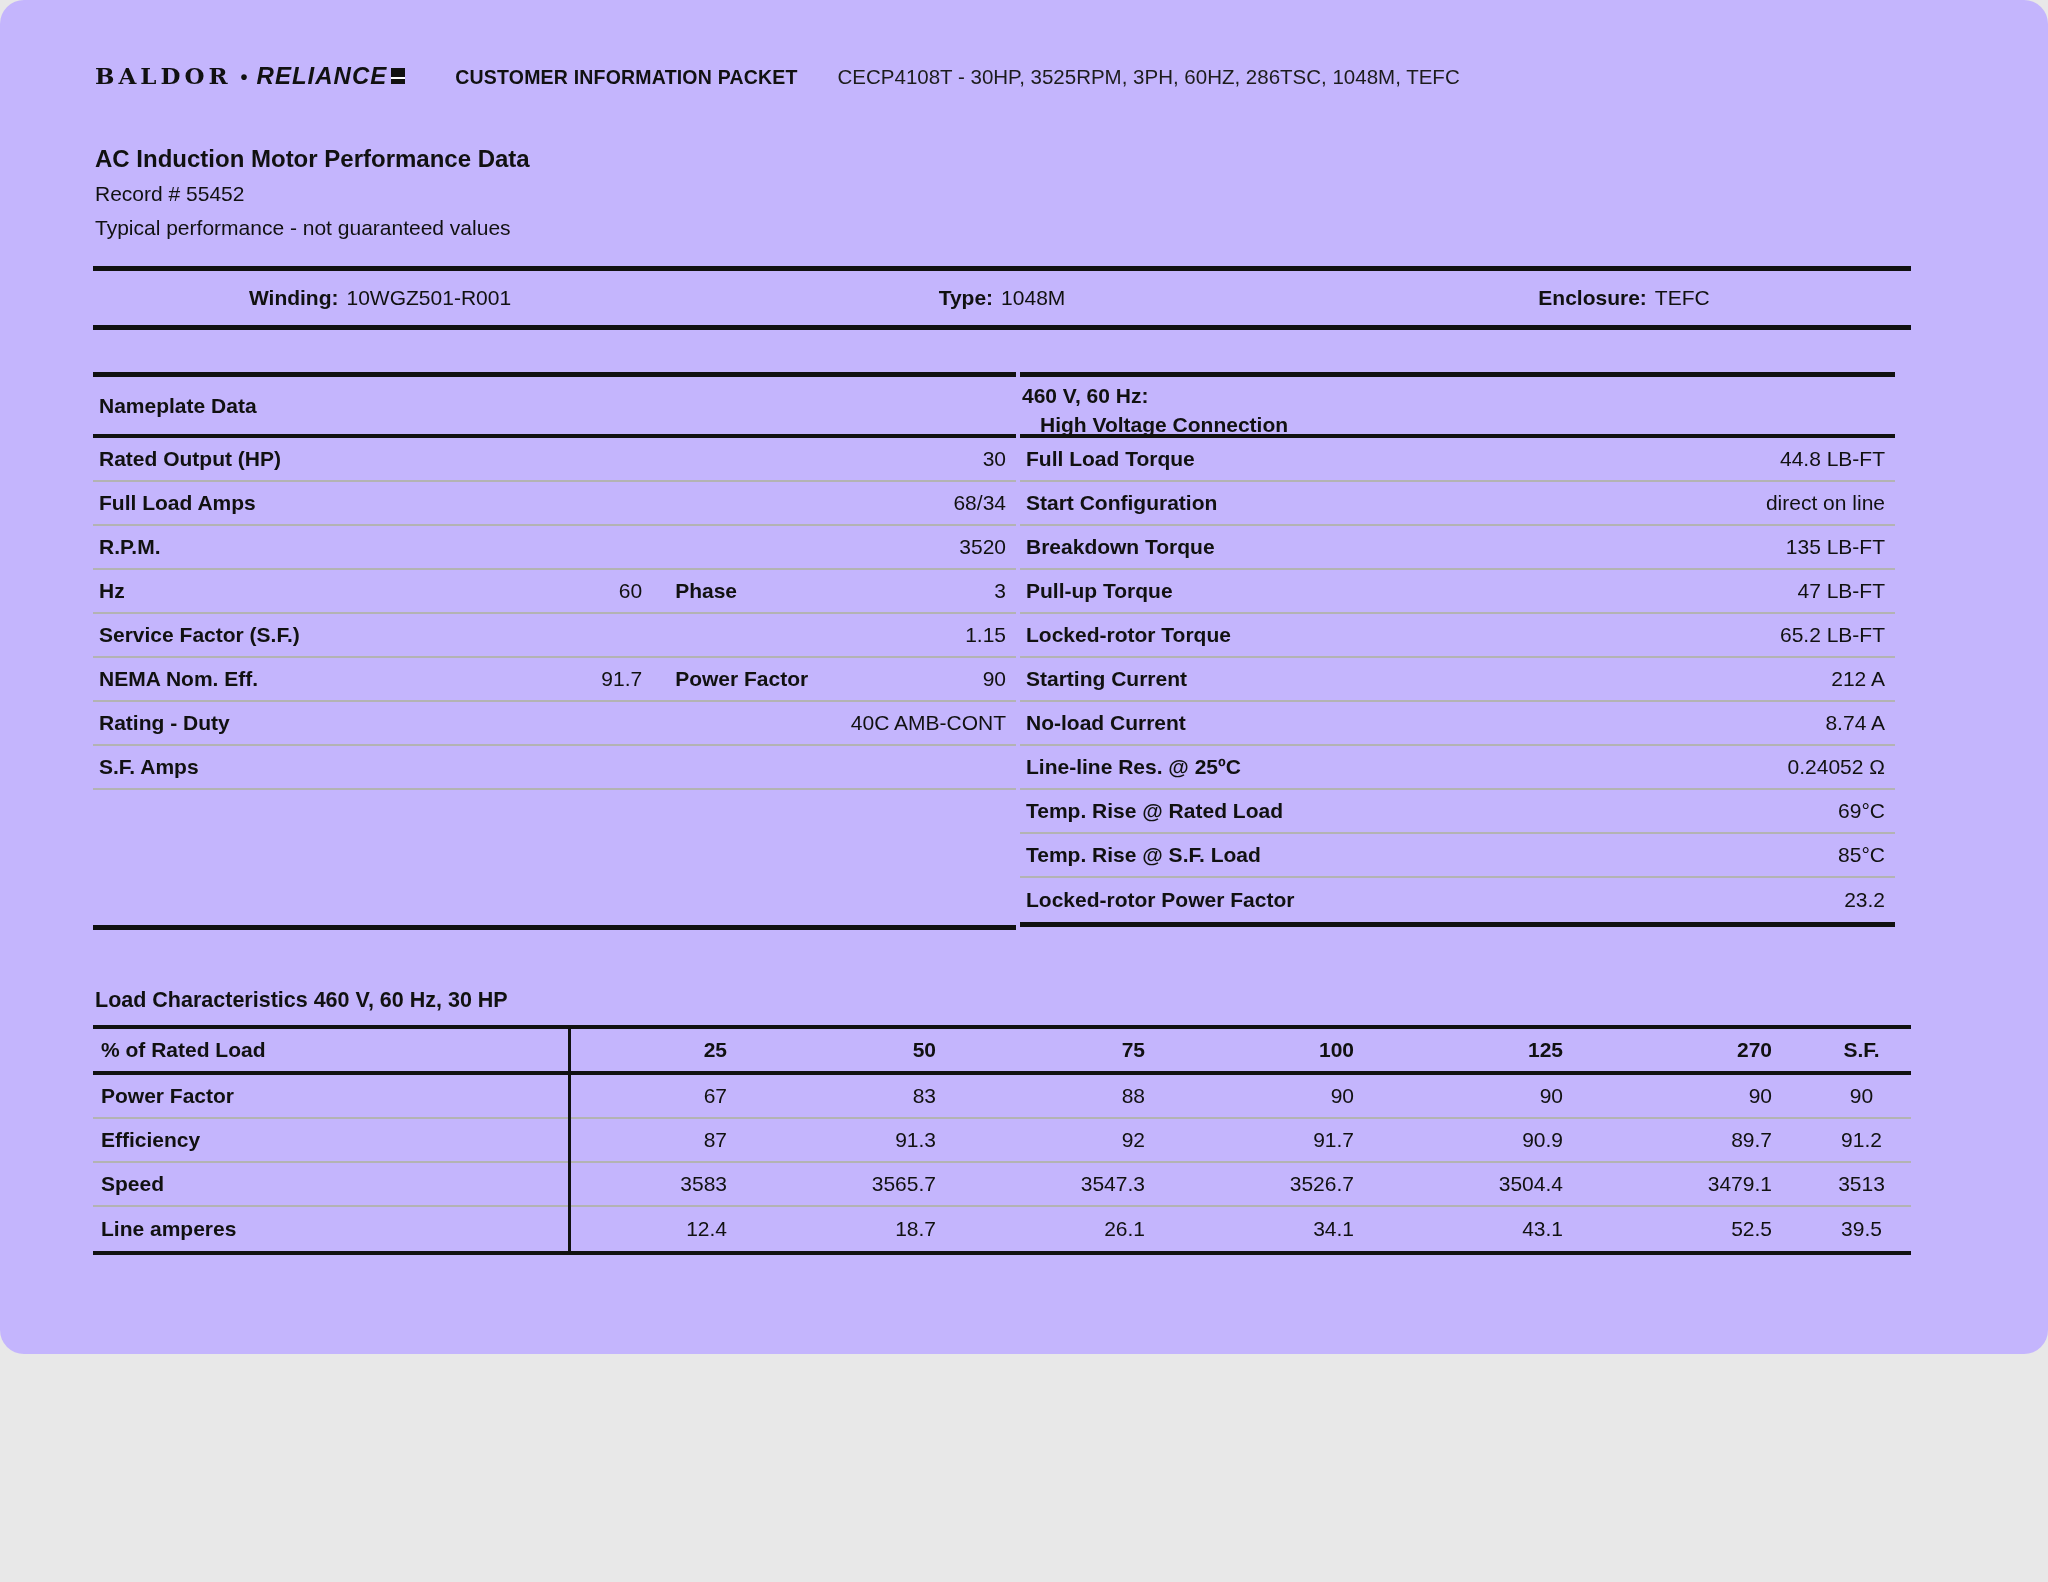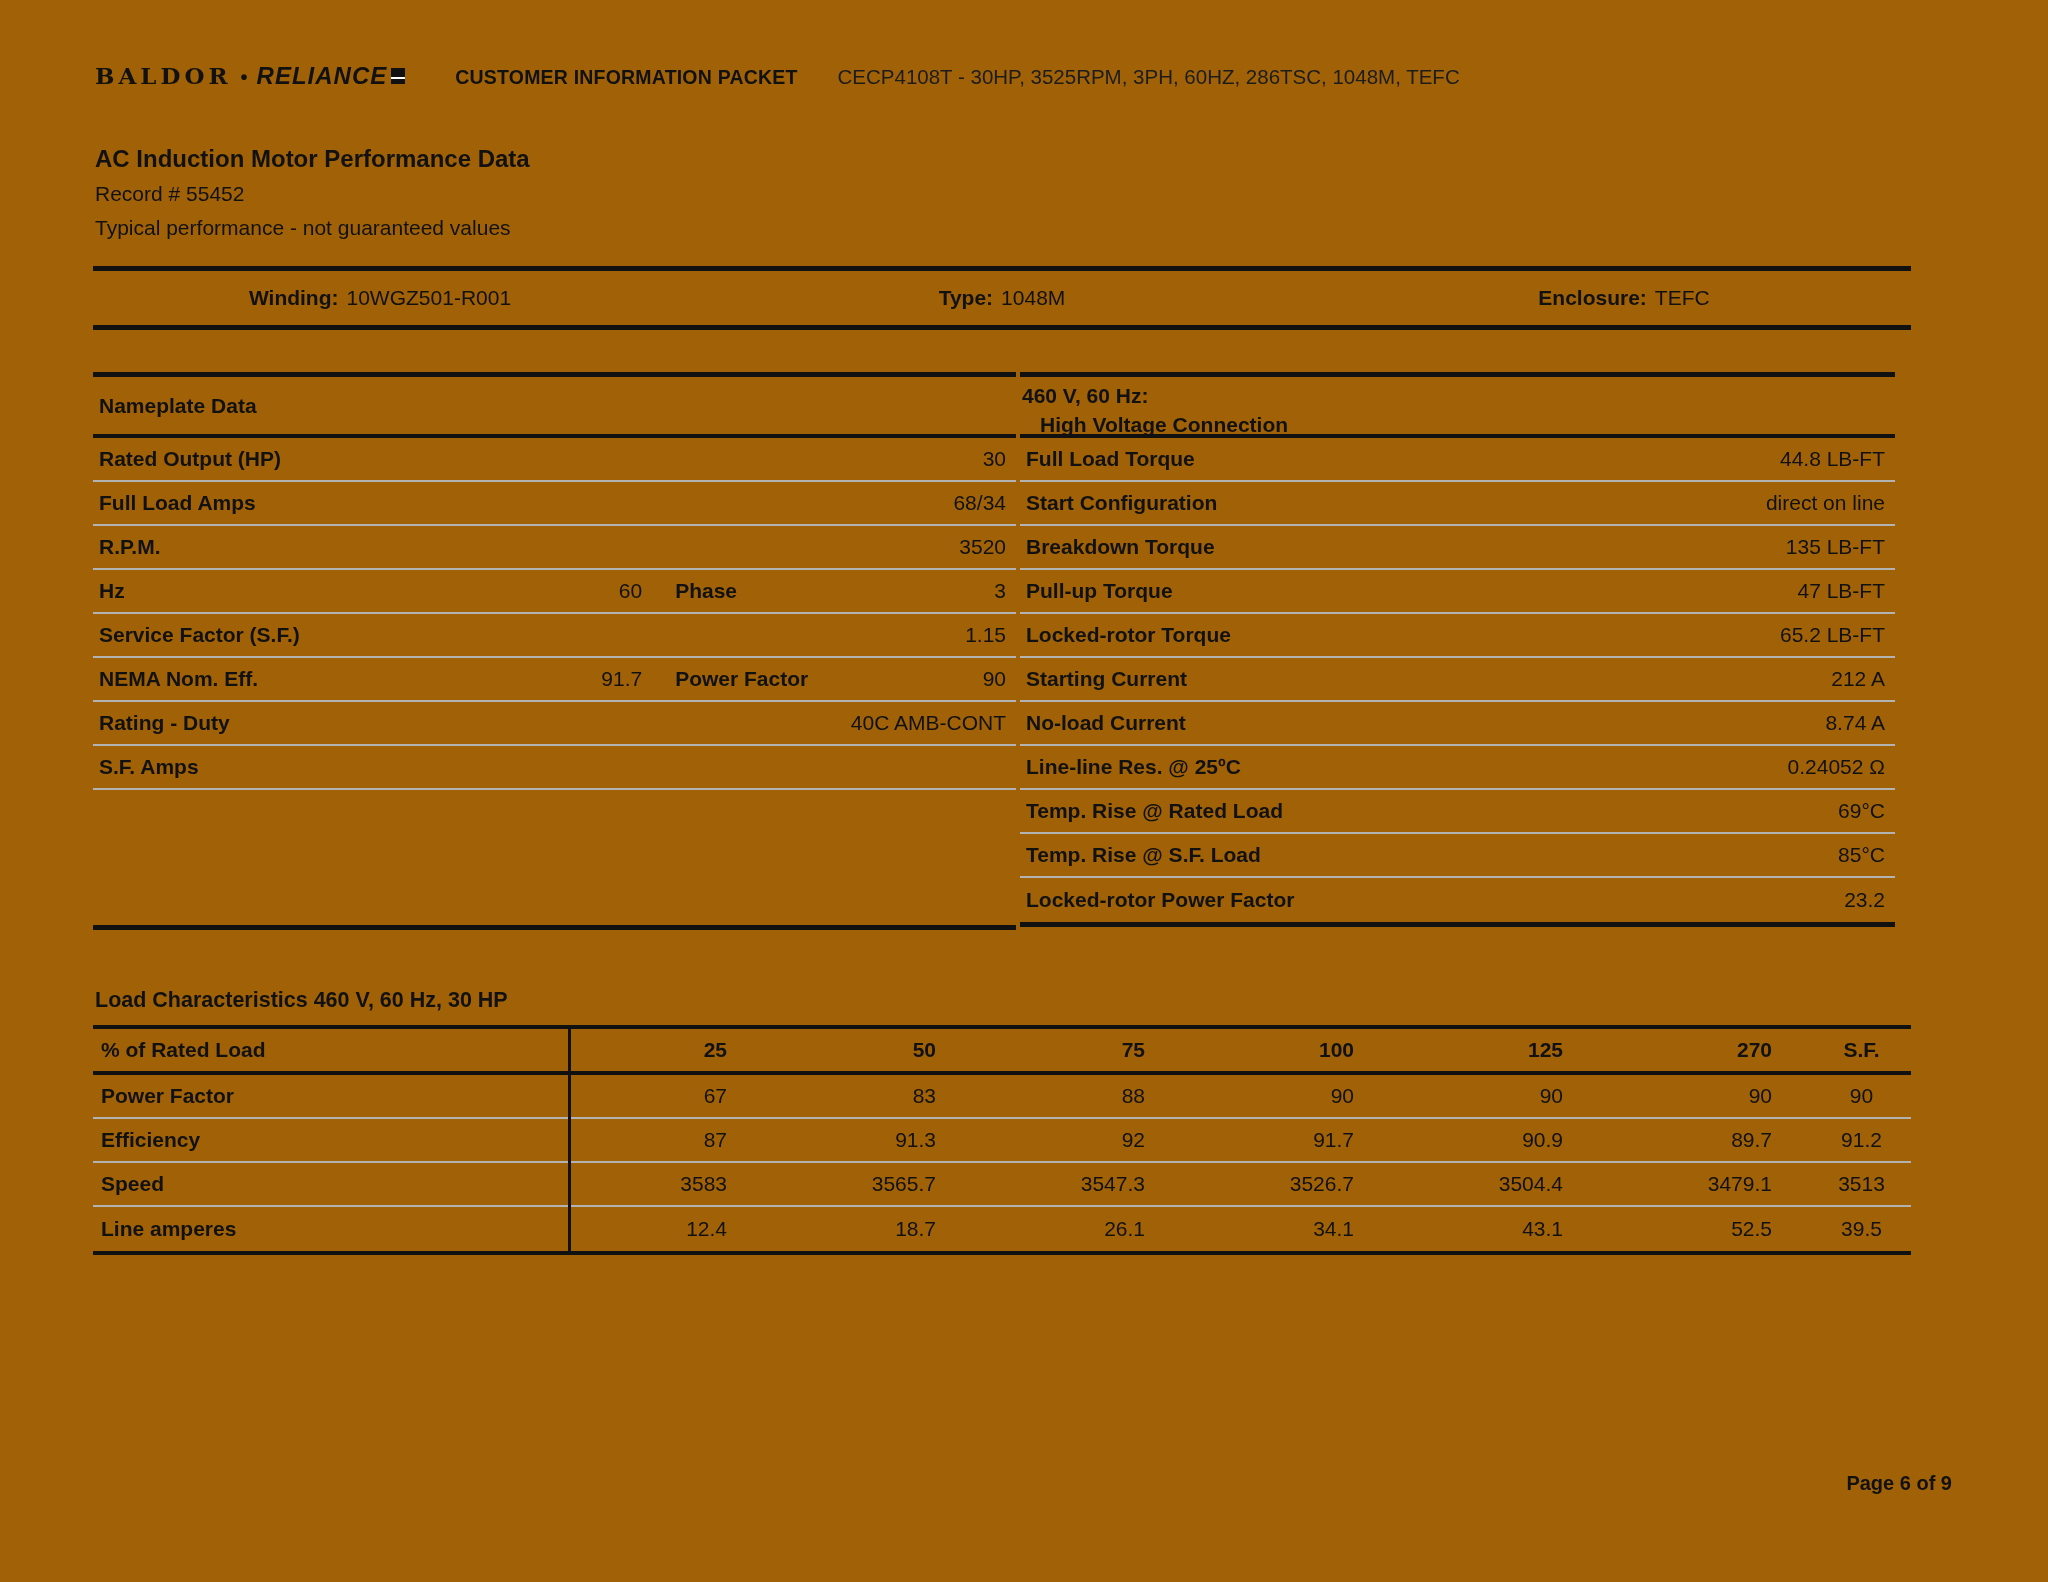--- a/index.html
+++ b/index.html
@@ -1,18 +1,18 @@
 <!DOCTYPE html>
 <html><head>
 <meta charset="utf-8">
 <style>
   html,body { margin:0; padding:0; background:#e8e8e8; }
   .page {
-    position:relative; width:2048px; height:1582px; background:#a16207;
-    font-family:"Liberation Sans", sans-serif; color:#111; overflow:hidden;
+    position:relative; width:2048px; height:1354px; background:#c4b5fd;
+    font-family:"Liberation Sans", sans-serif; color:#111; overflow:hidden;border-radius:24px;
   }
 
   
   .hdr { position:absolute; top:62px; left:95px; display:flex; align-items:baseline; white-space:nowrap; }
   .logo { display:flex; align-items:baseline; }
   .logo-b1 { font-family:"DejaVu Serif", serif; font-weight:700; font-size:23px; letter-spacing:4px; }
   .logo-dot { font-size:20px; margin:0 9px; font-weight:700; }
   .logo-b2 { font-style:italic; font-weight:800; font-size:24px; letter-spacing:1px; }
   .logo-mark { display:inline-block; width:14px; height:16px; margin-left:4px; align-self:center;
     background:linear-gradient(#111 0 58%, #fff 58% 70%, #111 70% 100%); }

